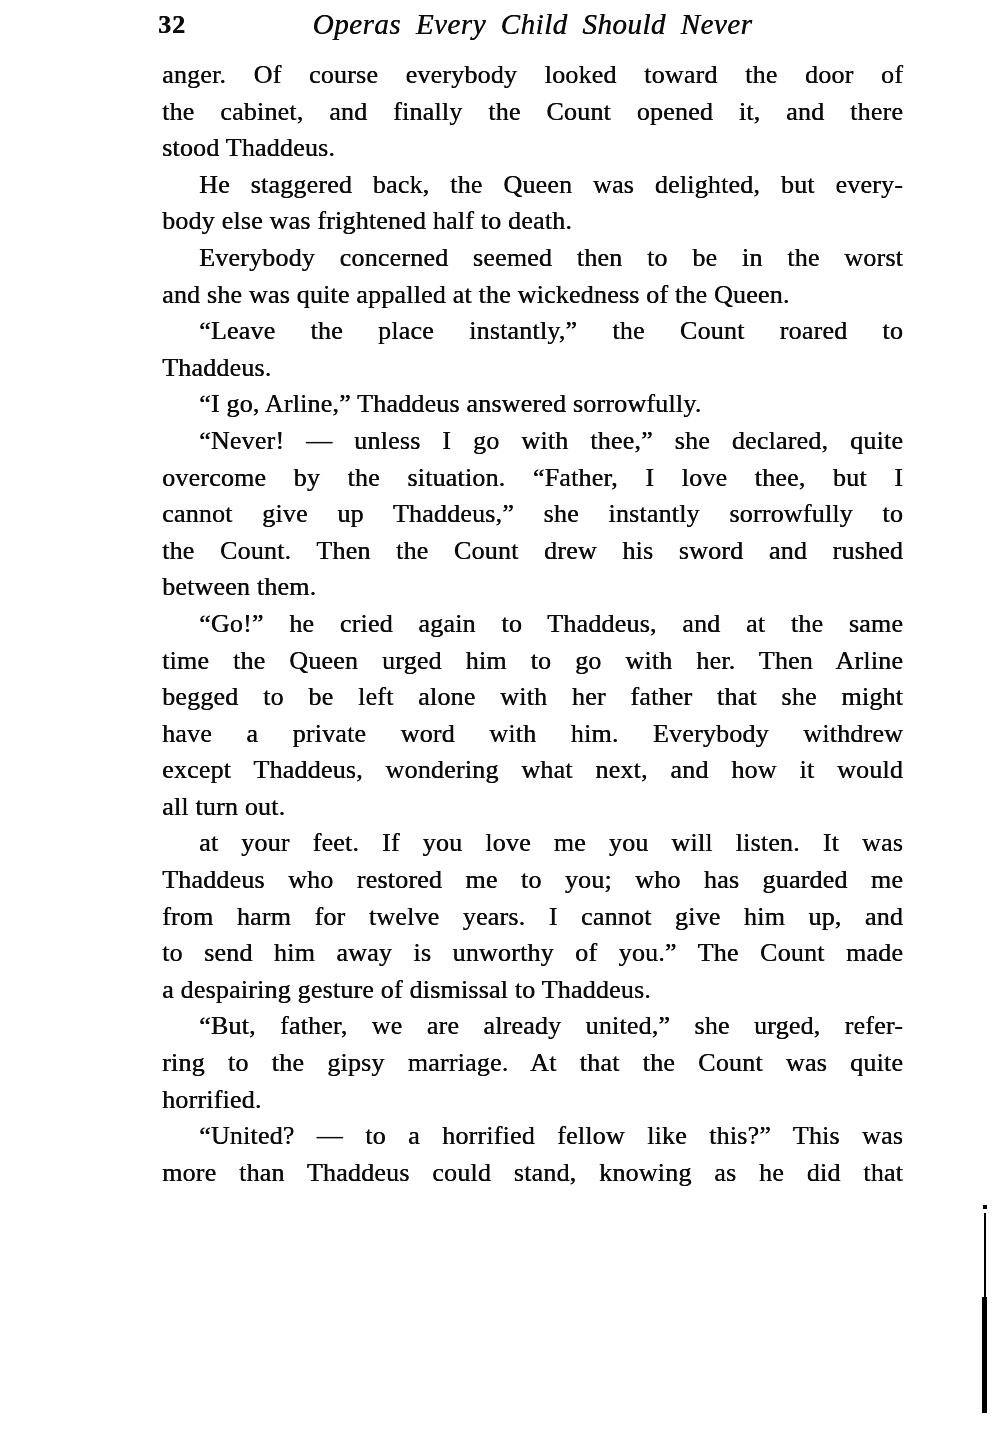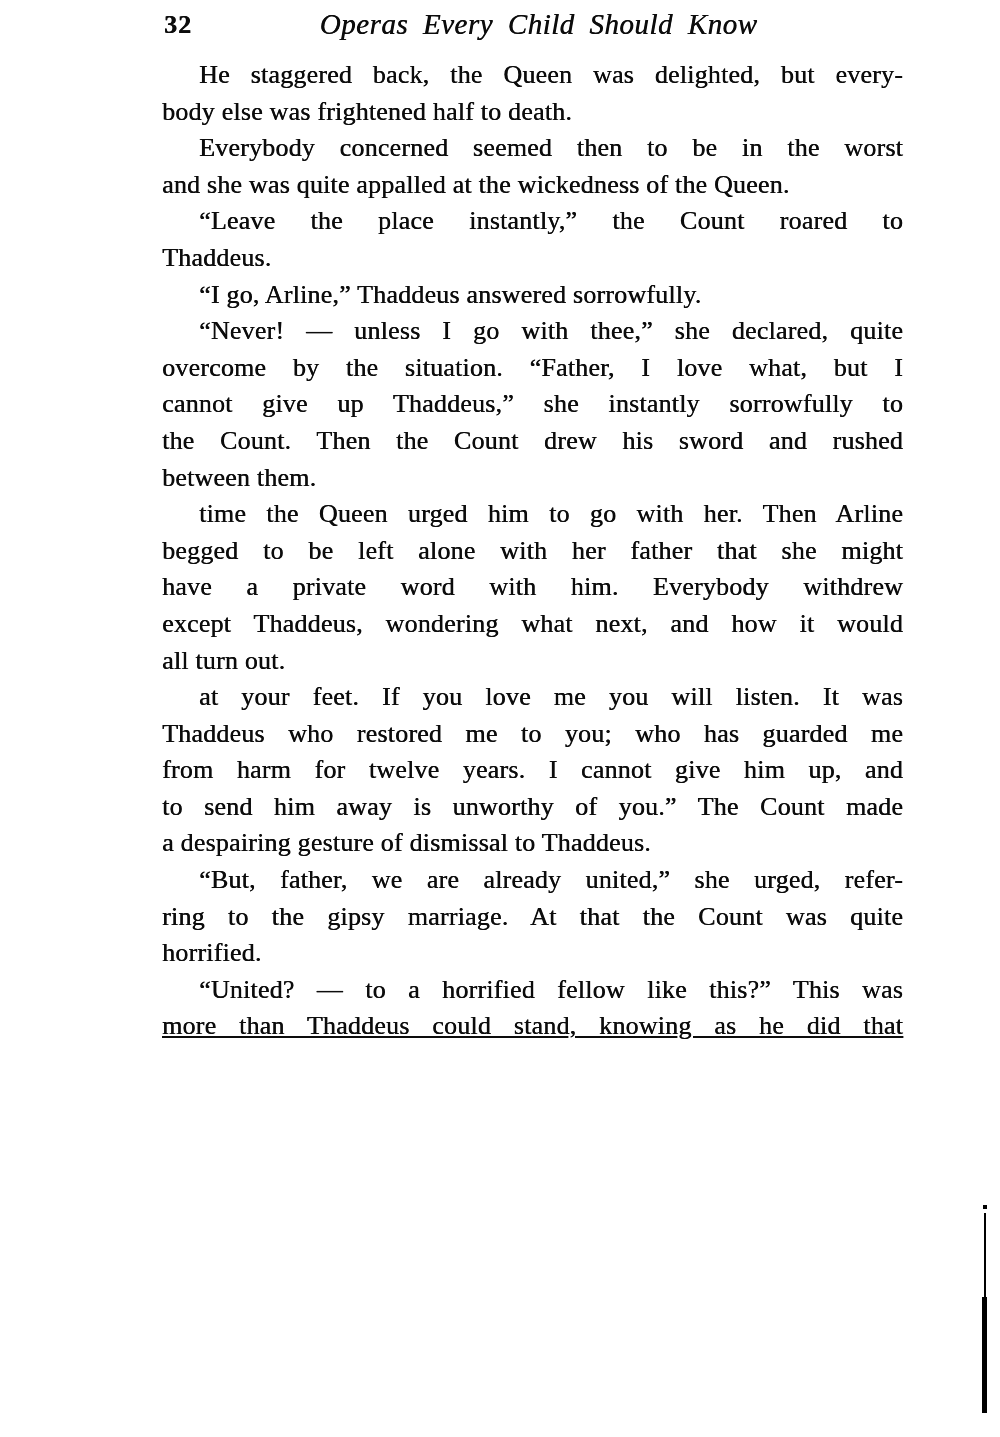--- a/index.html
+++ b/index.html
@@ -22,21 +22,20 @@
     top: 0;
     width: 741px;
     height: 100%;
   }
   .page-header {
     position: absolute;
     top: 6px;
     left: 0;
     width: 100%;
     height: 40px;
-    margin-left: 6px;
   }
   .page-number {
     position: absolute;
     left: -4px;
     top: 4px;
     font-size: 26px;
     font-weight: bold;
     letter-spacing: 1px;
     text-shadow: 0.4px 0 currentColor;
   }
@@ -66,64 +65,69 @@
   .line {
     text-align: justify;
     text-align-last: justify;
     white-space: nowrap;
   }
   .para .line:last-child {
     text-align-last: left;
   }
   .para.continues .line:last-child {
     text-align-last: justify;
-    text-decoration: underline;
   }
   .para.indent .line:first-child {
     text-indent: 37px;
   }
   
   .artifact { position: absolute; background: #000; }
   .artifact-dot   { left: 983px; top: 1205px; width: 4px;   height: 4px; }
   .artifact-thin  { left: 984px; top: 1213px; width: 1.6px; height: 84px; }
   .artifact-thick { left: 982px; top: 1297px; width: 4.5px; height: 116px; }
 </style>
 </head>
 <body>
 
 <div class="page">
   <div class="content">
     <div class="page-header">
       <span class="page-number">32</span>
-      <div class="running-title">Operas Every Child Should Know</div>
+      <div class="running-title">Operas Every Child Should Never</div>
     </div>
     <div class="text-block">
+        <div class="para">
+          <div class="line">anger.  Of course everybody looked toward the door of</div>
+          <div class="line">the cabinet, and finally the Count opened it, and there</div>
+          <div class="line">stood Thaddeus.</div>
+        </div>
         <div class="para indent">
           <div class="line">He staggered back, the Queen was delighted, but every-</div>
           <div class="line">body else was frightened half to death.</div>
         </div>
         <div class="para indent">
           <div class="line">Everybody concerned seemed then to be in the  worst</div>
           <div class="line">and she was quite appalled at the wickedness of the Queen.</div>
         </div>
         <div class="para indent">
           <div class="line">“Leave the place instantly,” the Count roared to</div>
           <div class="line">Thaddeus.</div>
         </div>
         <div class="para indent">
           <div class="line">“I go, Arline,” Thaddeus answered sorrowfully.</div>
         </div>
         <div class="para indent">
           <div class="line">“Never! — unless I go with thee,” she declared, quite</div>
-          <div class="line">overcome by the situation.  “Father, I love what, but I</div>
+          <div class="line">overcome by the situation.  “Father, I love thee, but I</div>
           <div class="line">cannot give up Thaddeus,” she instantly sorrowfully to</div>
           <div class="line">the Count.  Then the Count drew his sword and rushed</div>
           <div class="line">between them.</div>
         </div>
         <div class="para indent">
+          <div class="line">“Go!” he cried again to Thaddeus, and at the same</div>
           <div class="line">time the Queen urged him to go with her.  Then Arline</div>
           <div class="line">begged to be left alone with her father that she might</div>
           <div class="line">have a private word with him.  Everybody withdrew</div>
           <div class="line">except Thaddeus, wondering what next, and how it would</div>
           <div class="line">all turn out.</div>
         </div>
         <div class="para indent">
           <div class="line">at your feet.  If you love me you will listen.  It was</div>
           <div class="line">Thaddeus who restored me to you; who has guarded me</div>
           <div class="line">from harm for twelve years.  I cannot give him up, and</div>

